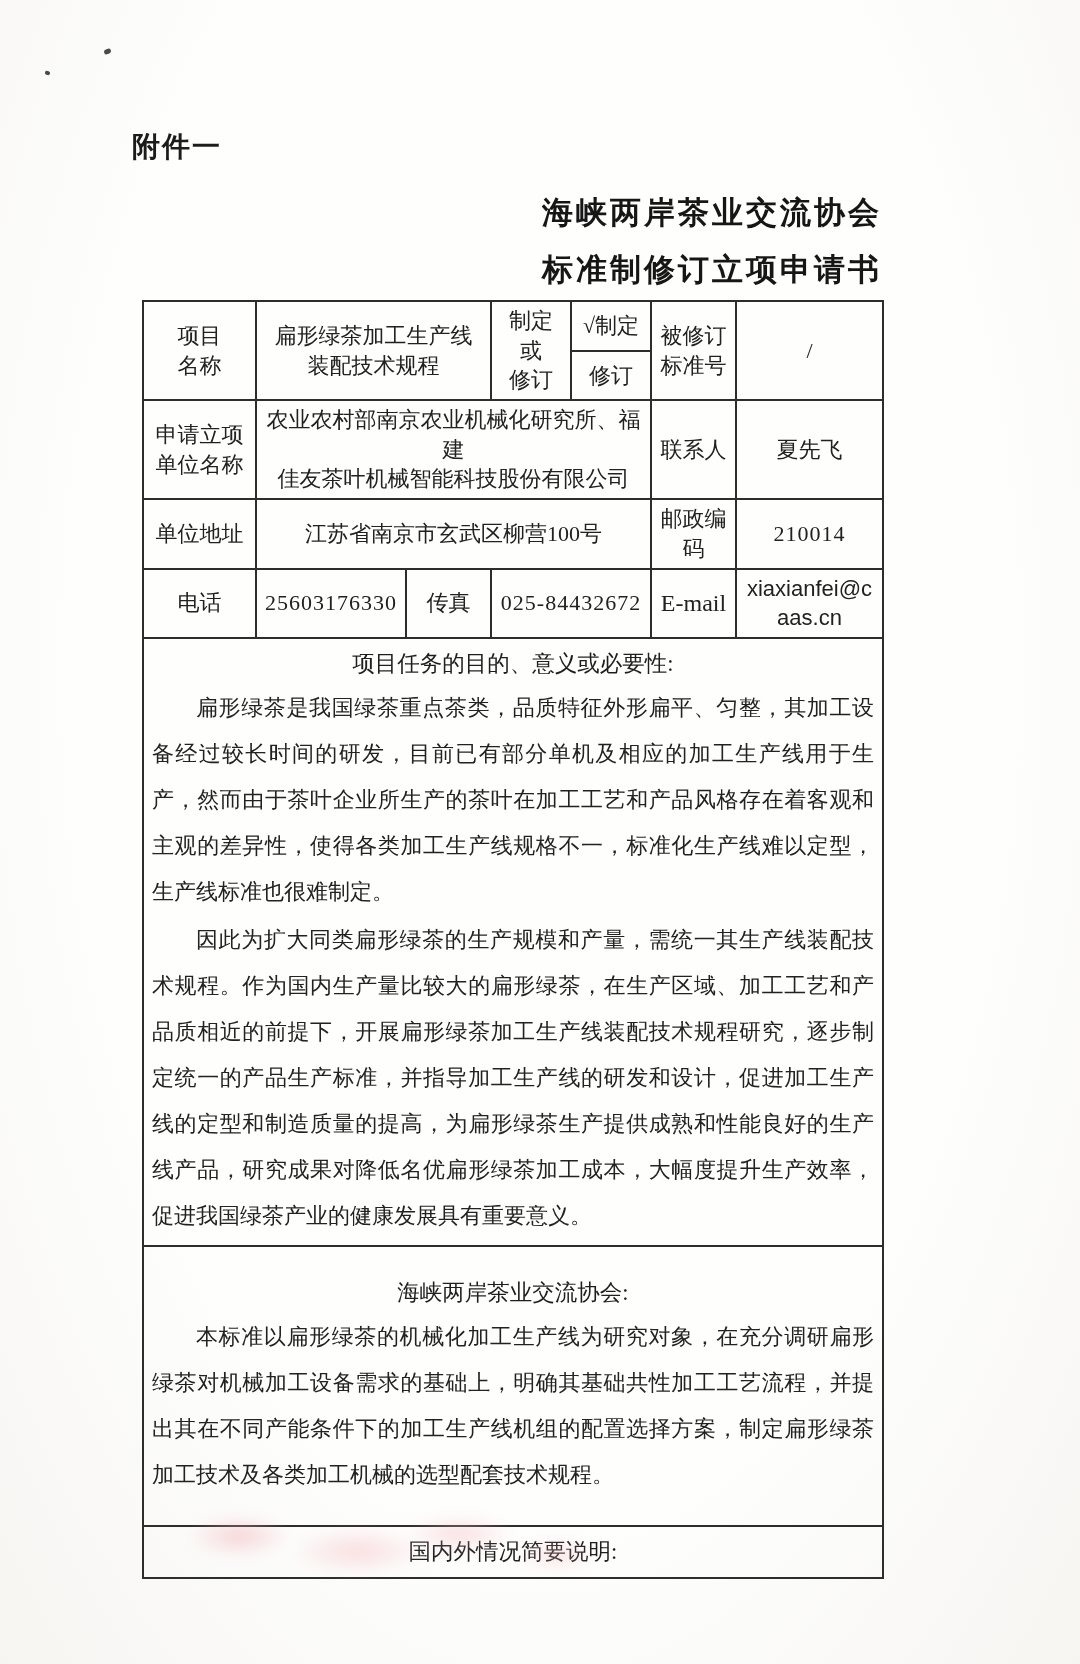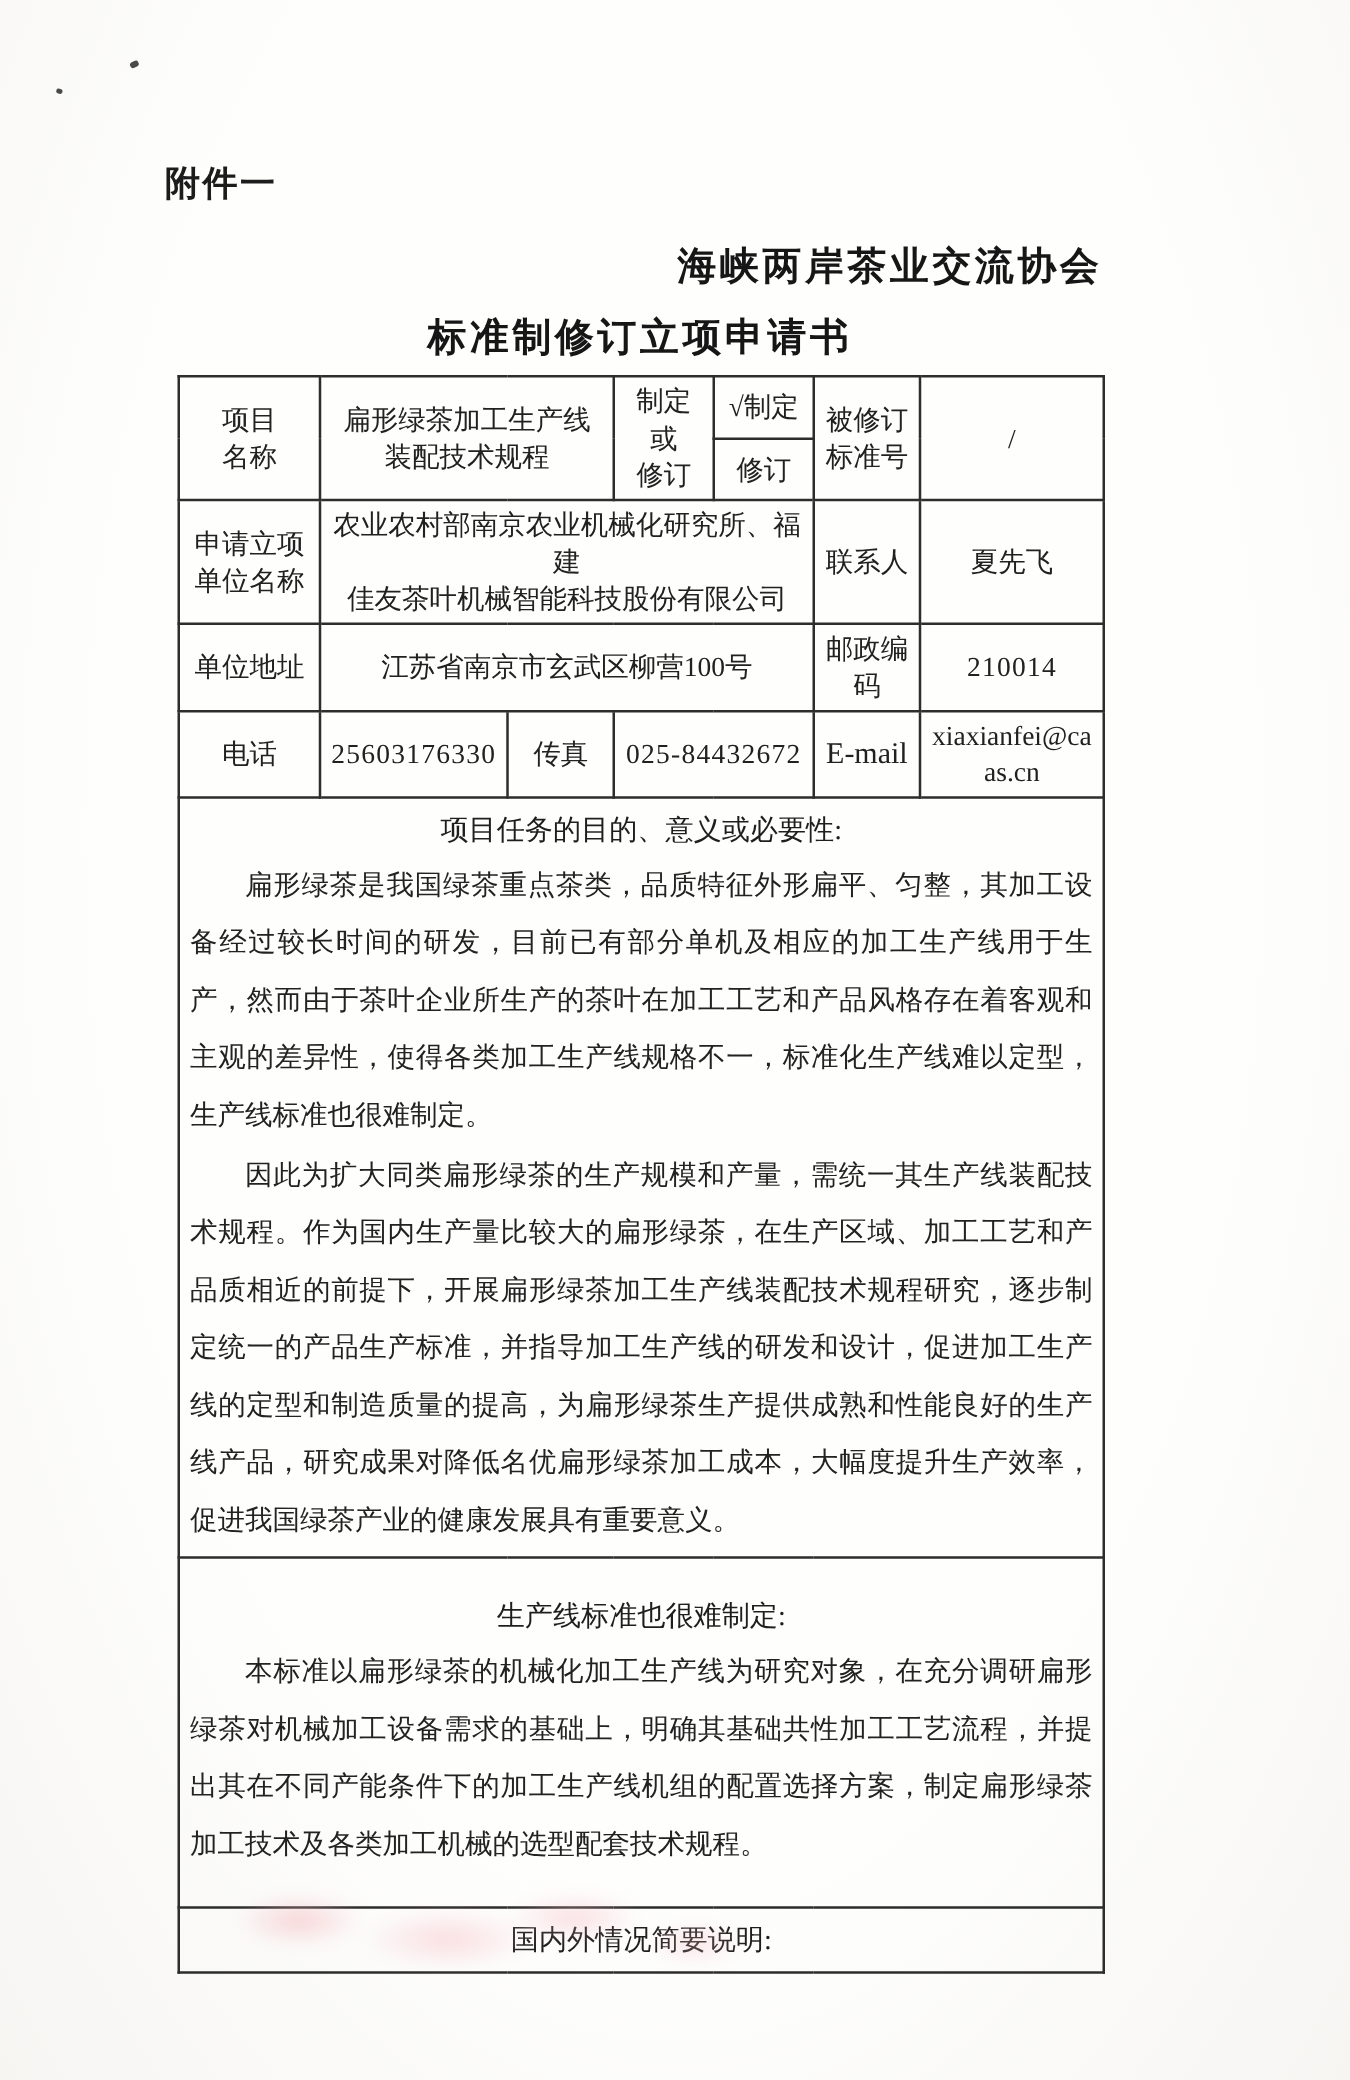--- a/index.html
+++ b/index.html
@@ -11,21 +11,21 @@
   }
   .attachment{
     position:absolute;left:132px;top:128px;
     font-size:28px;font-weight:bold;letter-spacing:2px;color:#1c1c1c;
   }
   .doc-title,.doc-subtitle{
     position:absolute;left:142px;width:740px;text-align:center;
     font-size:31px;font-weight:bold;letter-spacing:3px;color:#161616;
   }
   .doc-title{top:192px;text-align:right;}
-  .doc-subtitle{top:249px;}
+  .doc-subtitle{top:249px;text-align:right;}
   table.form{
     position:absolute;left:142px;top:300px;width:740px;
     border-collapse:collapse;table-layout:fixed;
     border:2.5px solid #2a2a2a;
   }
   table.form td{
     border:2px solid #2d2d2d;
     padding:4px 8px;
     font-size:22px;line-height:1.35;
     text-align:center;vertical-align:middle;
@@ -36,21 +36,21 @@
   td.pre{white-space:pre-line;}
   td.section{
     text-align:left;vertical-align:top;padding:10px 14px 6px 14px;margin-top:27px;
   }
   .sec-heading{font-size:22.5px;line-height:42px;color:#1e1e1e;}
   .sec-para{
     margin:2px 0 0 0;font-size:22px;line-height:46px;
     text-indent:2em;text-align:justify;color:#222;font-family:Liberation Mono, monospace;
   }
   td.email-val{
-    font-family:Liberation Serif, serif;
+    font-family:Liberation Sans, sans-serif;
     font-size:17.5px;line-height:1.5;word-break:break-all;padding:4px 9px;
   }
   td.mono-num{font-size:22px;letter-spacing:1px;}
   .speck{position:absolute;background:#4a4a4a;border-radius:40%;}
   .speck1{left:104px;top:49px;width:7px;height:5px;transform:rotate(-25deg);}
   .speck2{left:45px;top:71px;width:5px;height:4px;transform:rotate(15deg);}
   .smudge{
     position:absolute;left:160px;top:1488px;width:440px;height:115px;
     background:
       radial-gradient(ellipse 70px 28px at 18% 42%, rgba(243,176,182,0.55), transparent 72%),
@@ -132,21 +132,21 @@
     <tr>
       <td colspan="7" class="section" style="height:585px">
         <div class="sec-heading">项目任务的目的、意义或必要性:</div>
         <p class="sec-para">扁形绿茶是我国绿茶重点茶类，品质特征外形扁平、匀整，其加工设备经过较长时间的研发，目前已有部分单机及相应的加工生产线用于生产，然而由于茶叶企业所生产的茶叶在加工工艺和产品风格存在着客观和主观的差异性，使得各类加工生产线规格不一，标准化生产线难以定型，生产线标准也很难制定。</p>
         <p class="sec-para">因此为扩大同类扁形绿茶的生产规模和产量，需统一其生产线装配技术规程。作为国内生产量比较大的扁形绿茶，在生产区域、加工工艺和产品质相近的前提下，开展扁形绿茶加工生产线装配技术规程研究，逐步制定统一的产品生产标准，并指导加工生产线的研发和设计，促进加工生产线的定型和制造质量的提高，为扁形绿茶生产提供成熟和性能良好的生产线产品，研究成果对降低名优扁形绿茶加工成本，大幅度提升生产效率，促进我国绿茶产业的健康发展具有重要意义。</p>
       </td>
     </tr>
 
     <tr>
       <td colspan="7" class="section" style="height:280px">
-        <div class="sec-heading">生产线标准也很难制定:</div>
+        <div class="sec-heading">海峡两岸茶业交流协会:</div>
         <p class="sec-para">本标准以扁形绿茶的机械化加工生产线为研究对象，在充分调研扁形绿茶对机械加工设备需求的基础上，明确其基础共性加工工艺流程，并提出其在不同产能条件下的加工生产线机组的配置选择方案，制定扁形绿茶加工技术及各类加工机械的选型配套技术规程。</p>
       </td>
     </tr>
 
     <tr>
       <td colspan="7" class="section" style="height:48px">
         <div class="sec-heading">国内外情况简要说明:</div>
       </td>
     </tr>
   </tbody>

